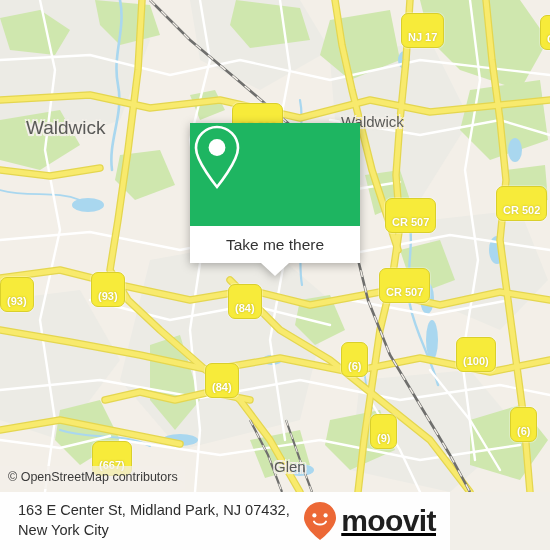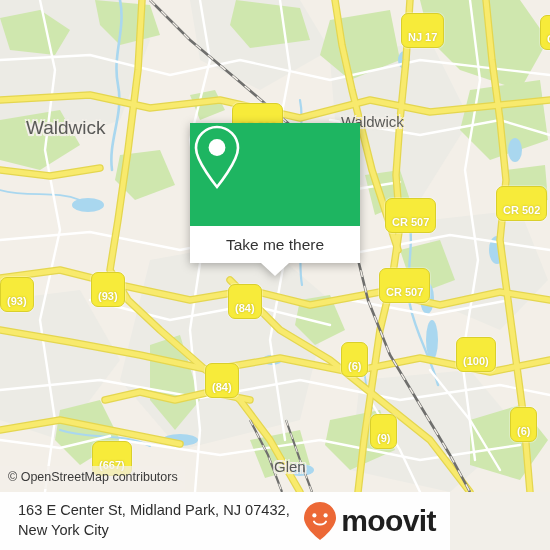--- a/index.html
+++ b/index.html
@@ -79,21 +79,21 @@
   #bottombar{
     position:absolute;left:0;top:492px;width:450px;height:58px;
     background:rgba(255,255,255,.93);
     display:flex;align-items:center;
     box-sizing:border-box;padding:0 14px 0 18px;
   }
   #addr{
     flex:1 1 auto;color:#2d2d2d;font-size:14.6px;line-height:1.35;
     padding-right:12px;
   }
-  #brand{flex:0 0 auto;display:flex;align-items:center;gap:4px;}
+  #brand{flex:0 0 auto;display:flex;align-items:center;gap:4px;text-decoration:underline;}
   #brandword{color:#1f1f1f;font-size:30px;font-weight:700;letter-spacing:-.6px;line-height:1;}
 </style>
 </head>
 <body>
 
 <div id="app">
 
   <div id="map">
     <svg width="550" height="492" viewBox="0 0 550 492">
       <rect x="0" y="0" width="550" height="492" fill="#f3efe8"></rect>

